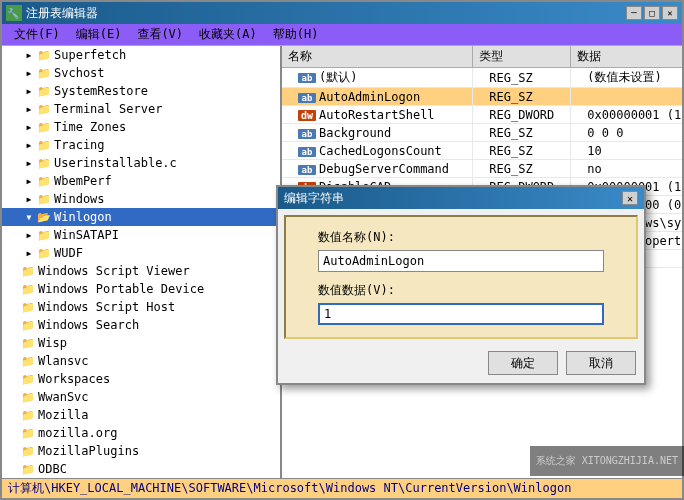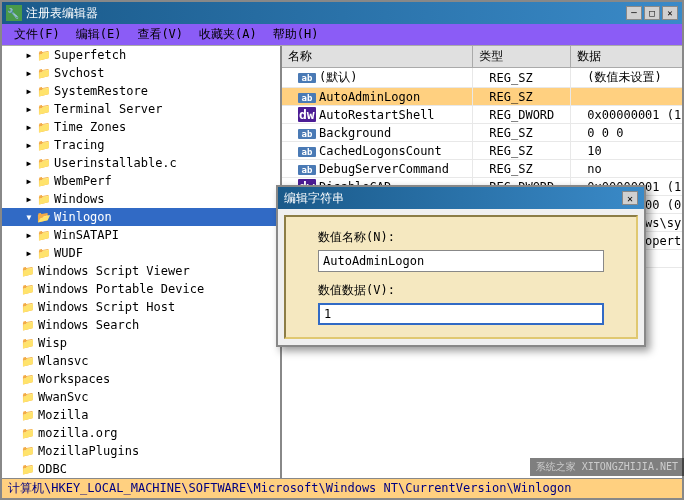--- a/index.html
+++ b/index.html
@@ -179,29 +179,29 @@
       font-size: 9px;
       font-weight: bold;
       padding: 0 2px;
       margin-right: 3px;
       border-radius: 1px;
       min-width: 18px;
       text-align: center;
     }
     .reg-icon-dw {
       display: inline-block;
-      background: #4c1d95;
+      background: #c2410c;
       color: white;
-      font-size: 13px;
+      font-size: 10px;
       font-weight: bold;
       padding: 0 1px;
       margin-right: 3px;
       border-radius: 1px;
       min-width: 18px;
-      text-align: left;
+      text-align: center;
     }
 
     
     .status-bar {
       background: #ffd080;
       border-top: 1px solid #888;
       height: 20px;
       display: flex;
       align-items: center;
       padding: 0 6px;
@@ -301,21 +301,21 @@
     ::-webkit-scrollbar-track { background: #e0e0e0; }
     ::-webkit-scrollbar-thumb { background: #aaa; border: 1px solid #888; }
 
     .watermark {
       position: absolute;
       bottom: 24px;
       right: 0;
       background: rgba(0,0,0,0.5);
       color: #ccc;
       font-size: 10px;
-      padding: 2px 6px;
+      padding: 8px 6px;
       margin-top: 20px;
     }
   </style>
 </head>
 <body>
 
 <div class="main-window">
 
   <div class="title-bar">
     <div class="title-bar-left">
@@ -569,18 +569,22 @@
     <div class="dialog-title">
       <span class="dialog-title-text">编辑字符串</span>
       <div class="dialog-close-btn">✕</div>
     </div>
     <div class="dialog-body">
       <div class="dialog-label">数值名称(N):</div>
       <input class="dialog-input" type="text" readonly="" value="AutoAdminLogon" style="">
       <div class="dialog-label">数值数据(V):</div>
       <input class="dialog-input-value" type="text" value="1" style="">
     </div>
+    <div class="dialog-buttons">
+      <button class="dialog-btn">确定</button>
+      <button class="dialog-btn">取消</button>
+    </div>
   </div>
 </div>
 
 <div class="watermark">
   <span>系统之家 XITONGZHIJIA.NET</span>
 </div>
 
 </body></html>

